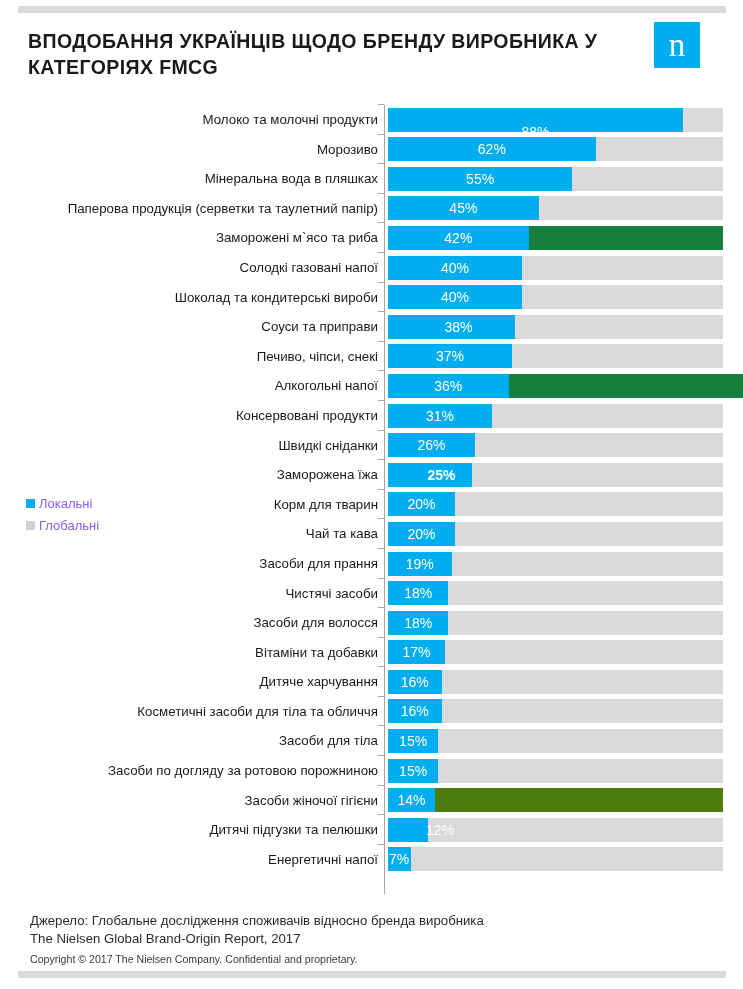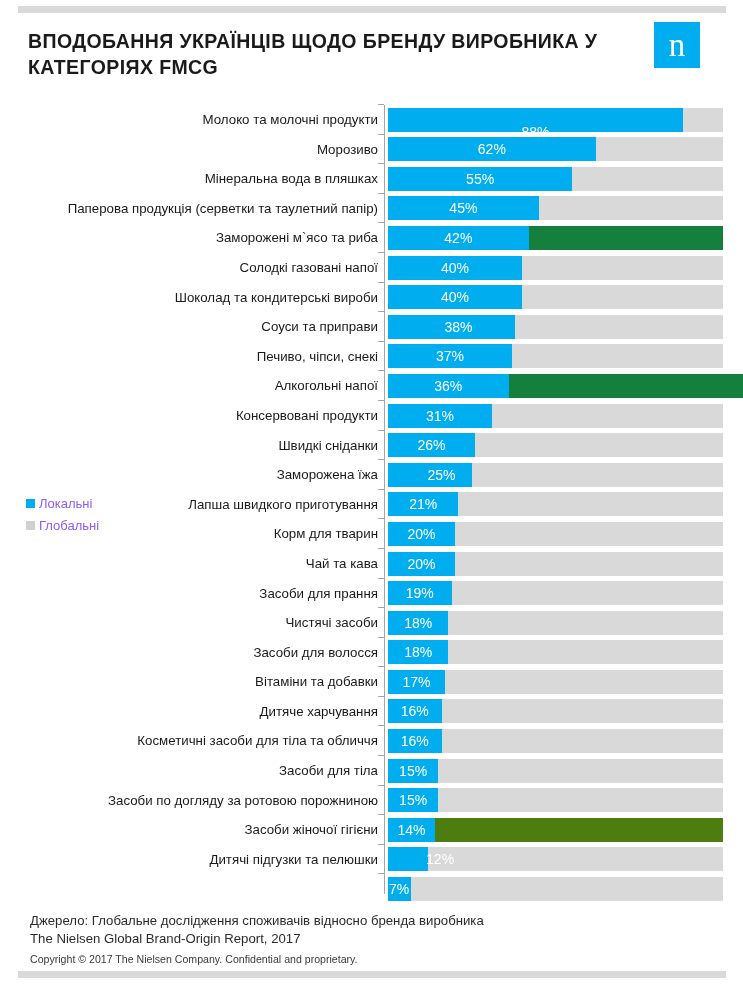--- a/index.html
+++ b/index.html
@@ -301,29 +301,21 @@
         <div class="track" style="background: rgb(217, 217, 217);">
           <div class="bar" style="width: 87.1px; background: rgb(0, 174, 239);"></div>
           <div class="bar-value" style="left: 0px; width: 87.1px;">26%</div>
         </div>
       </div>
       <div class="row">
         <div class="tick"></div>
         <div class="cat-label">Заморожена їжа</div>
         <div class="track" style="background: rgb(217, 217, 217);">
           <div class="bar" style="width: 83.75px; background: rgb(0, 174, 239);"></div>
-          <div class="bar-value" style="left: 0px; width: 107px;">25%</div>
-        </div>
-      </div>
-      <div class="row">
-        <div class="tick"></div>
-        <div class="cat-label">Лапша швидкого приготування</div>
-        <div class="track" style="background: rgb(217, 217, 217);">
-          <div class="bar" style="width: 70.35px; background: rgb(0, 174, 239);"></div>
-          <div class="bar-value" style="left: 0px; width: 70.35px;">21%</div>
+          <div class="bar-value" style="left: 0px; width: 107px; font-weight: bold;">25%</div>
         </div>
       </div>
       <div class="row">
         <div class="tick"></div>
         <div class="cat-label">Корм для тварин</div>
         <div class="track" style="background: rgb(217, 217, 217);">
           <div class="bar" style="width: 67px; background: rgb(0, 174, 239);"></div>
           <div class="bar-value" style="left: 0px; width: 67px;">20%</div>
         </div>
       </div>
@@ -410,20 +402,21 @@
       <div class="row">
         <div class="tick"></div>
         <div class="cat-label">Дитячі підгузки та пелюшки</div>
         <div class="track" style="background: rgb(217, 217, 217);">
           <div class="bar" style="width: 40.2px; background: rgb(0, 174, 239);"></div>
           <div class="bar-value" style="left: 0px; width: 40.2px; padding-left: 32px;">12%</div>
         </div>
       </div>
       <div class="row">
         <div class="tick"></div>
+        <div class="cat-label">Енергетичні напої</div>
         <div class="track" style="background: rgb(217, 217, 217);">
           <div class="bar" style="width: 23.45px; background: rgb(0, 174, 239);"></div>
           <div class="bar-value" style="left: 0px; width: auto; text-align: left; padding-left: 1px;">7%</div>
         </div>
       </div>
     </div>
 </div>
 
 <div class="legend">
   <div class="legend-item">

